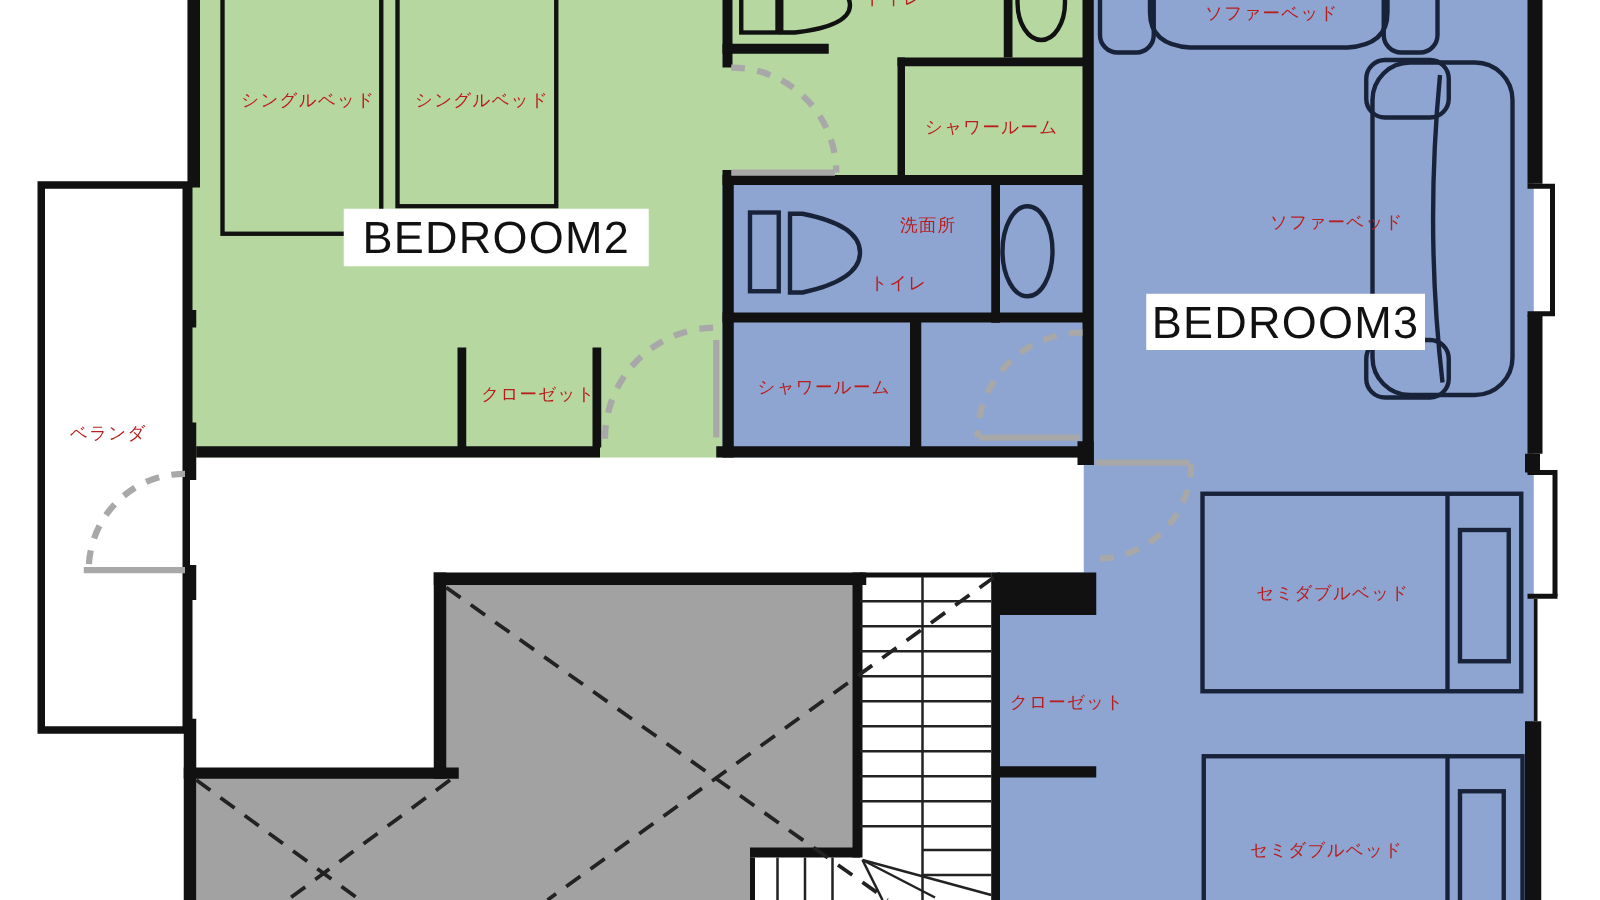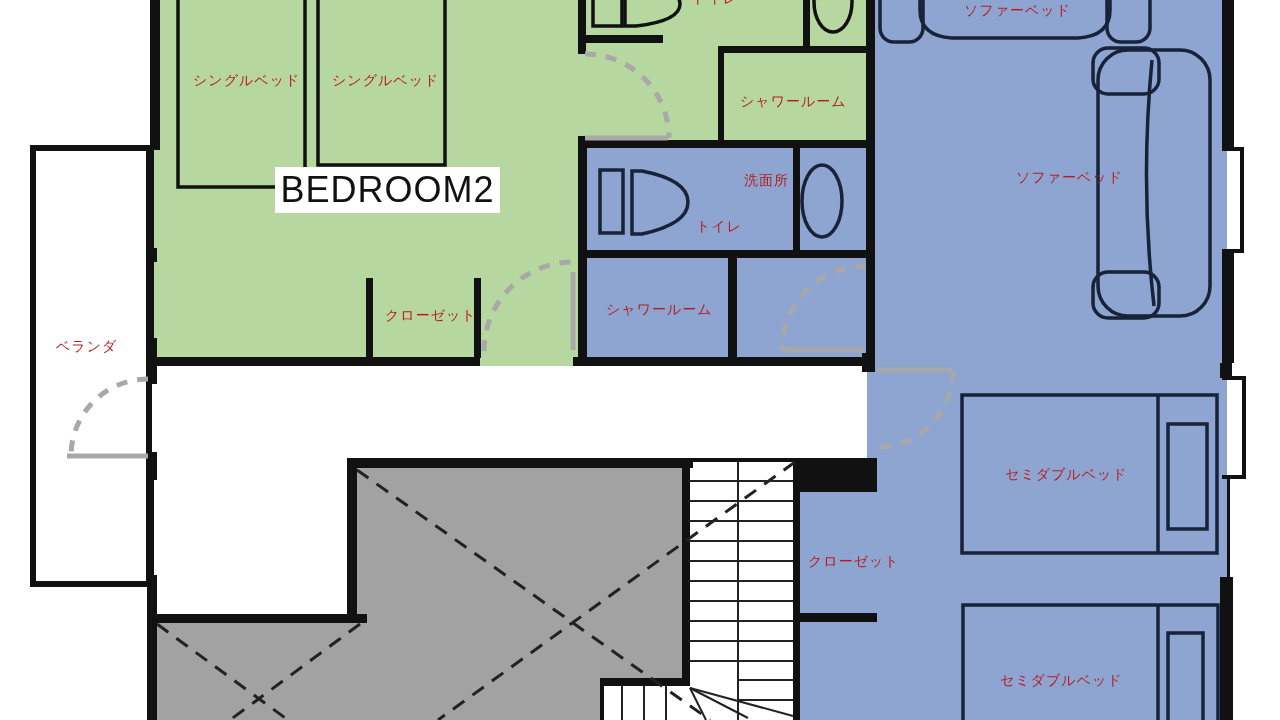--- a/index.html
+++ b/index.html
@@ -167,24 +167,25 @@
       </g>
     </g>
   </svg>
 
   <div class="lbl" style="left:692px;top:-10px;">トイレ</div>
   <div class="lbl" style="left:193px;top:72px;">シングルベッド</div>
   <div class="lbl" style="left:332px;top:72px;">シングルベッド</div>
   <div class="lbl" style="left:740px;top:93px;">シャワールーム</div>
   <div class="lbl" style="left:964px;top:2px;">ソファーベッド</div>
   <div class="lbl" style="left:1016px;top:169px;">ソファーベッド</div>
-  <div class="lbl" style="left:744px;top:172px;">洗面所</div>
+  <div class="lbl" style="left:720px;top:172px;">洗面所</div>
   <div class="lbl" style="left:696px;top:218px;">トイレ</div>
   <div class="lbl" style="left:606px;top:301px;">シャワールーム</div>
   <div class="lbl" style="left:385px;top:307px;">クローゼット</div>
   <div class="lbl" style="left:56px;top:338px;">ベランダ</div>
   <div class="lbl" style="left:808px;top:553px;">クローゼット</div>
   <div class="lbl" style="left:1005px;top:466px;">セミダブルベッド</div>
   <div class="lbl" style="left:1000px;top:672px;">セミダブルベッド</div>
 
-  <div class="roomtag" style="left:275px;top:167px;width:225px;height:46px;">BEDROOM2</div>
+  <div class="roomtag" style="left:275px;top:167px;width:244px;height:46px;">BEDROOM2</div>
+  <div class="roomtag" style="left:917px;top:235px;width:223px;height:45px;">BEDROOM3</div>
 
 </div>
 
 </body></html>

